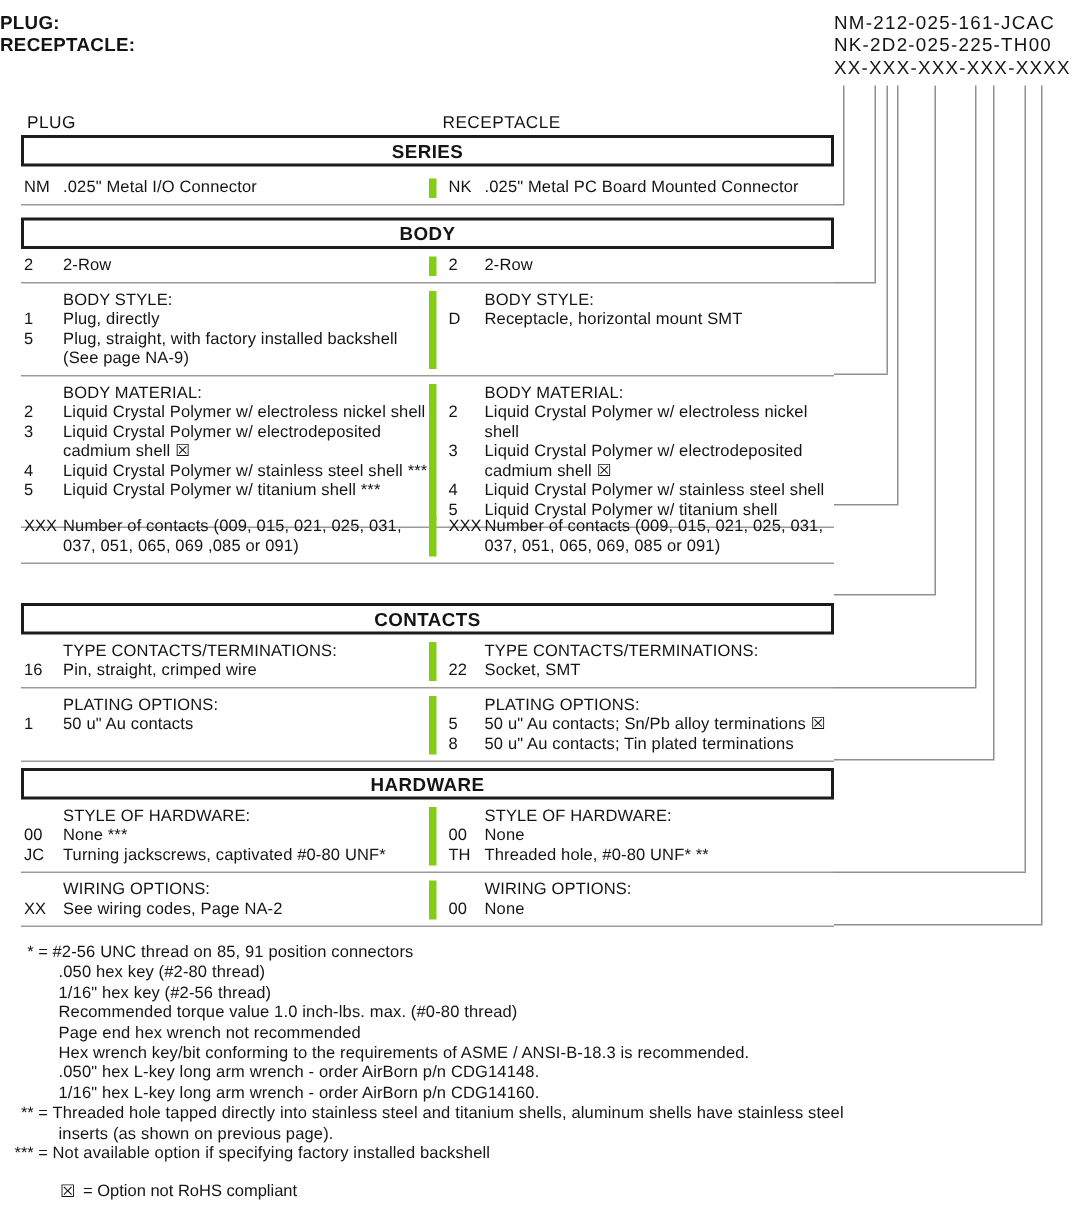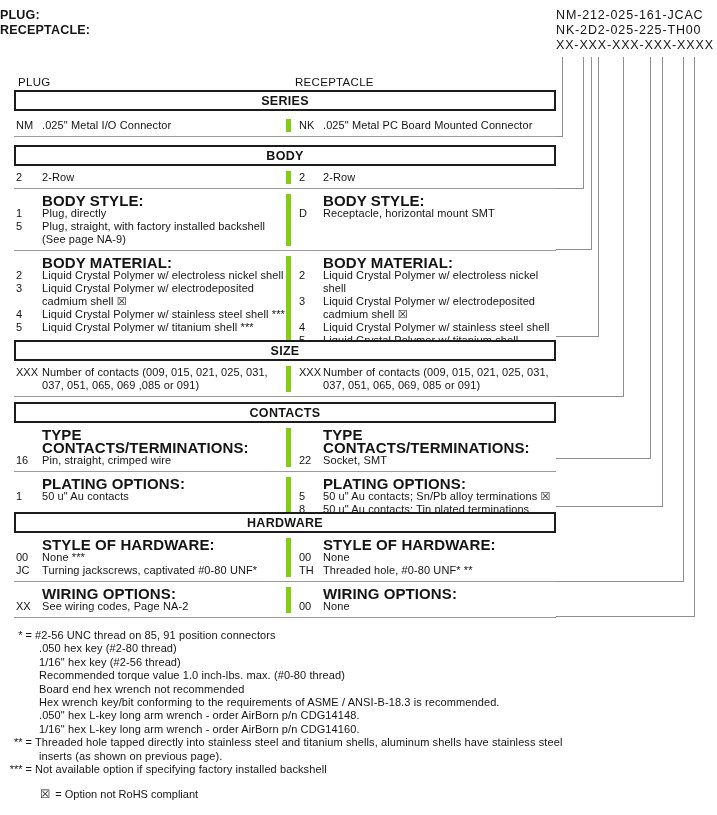--- a/index.html
+++ b/index.html
@@ -21,21 +21,21 @@
   .sec-bar {
     box-sizing:border-box; height:21px; border:2px solid #1c1c1c;
     display:flex; align-items:center; justify-content:center;
     font-weight:bold; font-size:12.5px; letter-spacing:0.3px; background:#fff;
   }
   .group { display:flex; border-bottom:1px solid #9b9b9b; padding:5px 0 4px 0; box-sizing:border-box; }
   .section.sec-0 .group { padding-top:8px; }
   .half { box-sizing:border-box; }
   .half.l { width:272px; }
   .half.r { width:270px; border-left:5px solid #84cc16; padding-left:8px; }
-  .grp-label { font-size:15px; line-height:13px; margin-left:28px; letter-spacing:0.1px;font-weight:bold; }
+  .grp-label { font-size:11px; line-height:13px; margin-left:28px; letter-spacing:0.1px; }
   .half.r .grp-label { margin-left:24px; }
   .row { display:flex; font-size:11px; line-height:13px; align-items:flex-start; }
   .code { flex:0 0 26px; margin-left:2px; white-space:pre; }
   .half.r .code { flex:0 0 24px; margin-left:0; }
   .txt { flex:1; white-space:pre-line; letter-spacing:0.1px; }
   
   .vline { position:absolute; width:1px; top:57px; background:#8f8f8f; }
   .hline { position:absolute; height:1px; left:556px; background:#8f8f8f; }
   
   #footnotes { position:absolute; left:6px; top:629px; }
@@ -158,21 +158,20 @@
             <span class="txt">Liquid Crystal Polymer w/ stainless steel shell</span>
           </div>
           <div class="row">
             <span class="code">5</span>
             <span class="txt">Liquid Crystal Polymer w/ titanium shell</span>
           </div>
         </div>
       </div>
     </div>
     <div class="section sec-2" style="top: 340px;">
-      <div class="sec-bar">SIZE</div>
       <div class="group">
         <div class="half l">
           <div class="row">
             <span class="code">XXX</span>
             <span class="txt">Number of contacts (009, 015, 021, 025, 031,
 037, 051, 065, 069 ,085 or 091)</span>
           </div>
         </div>
         <div class="half r">
           <div class="row">
@@ -300,21 +299,21 @@
     <div class="fn-row lvl1">
       <span class="fn-mark"></span>
       <span class="fn-text">1/16" hex key (#2-56 thread)</span>
     </div>
     <div class="fn-row lvl1">
       <span class="fn-mark"></span>
       <span class="fn-text">Recommended torque value 1.0 inch-lbs. max. (#0-80 thread)</span>
     </div>
     <div class="fn-row lvl1">
       <span class="fn-mark"></span>
-      <span class="fn-text">Board end hex wrench not recommended</span>
+      <span class="fn-text">Page end hex wrench not recommended</span>
     </div>
     <div class="fn-row lvl1">
       <span class="fn-mark"></span>
       <span class="fn-text">Hex wrench key/bit conforming to the requirements of ASME / ANSI-B-18.3 is recommended.</span>
     </div>
     <div class="fn-row lvl1">
       <span class="fn-mark"></span>
       <span class="fn-text">.050" hex L-key long arm wrench - order AirBorn p/n CDG14148.</span>
     </div>
     <div class="fn-row lvl1">

